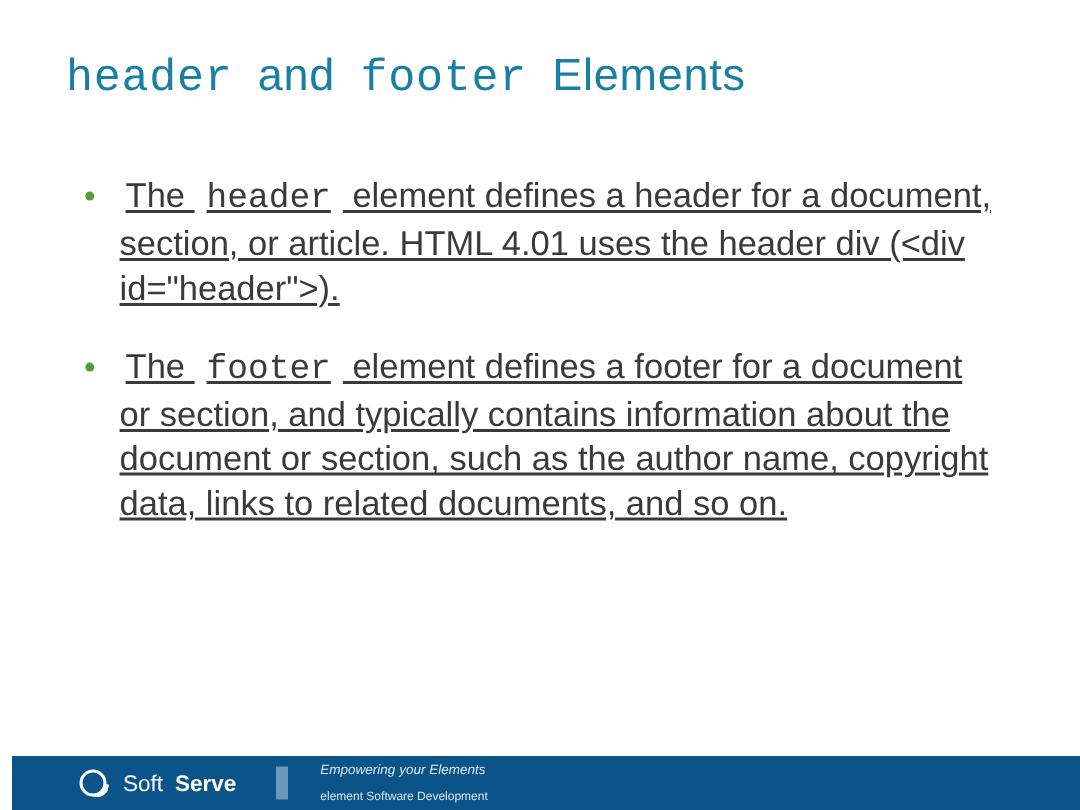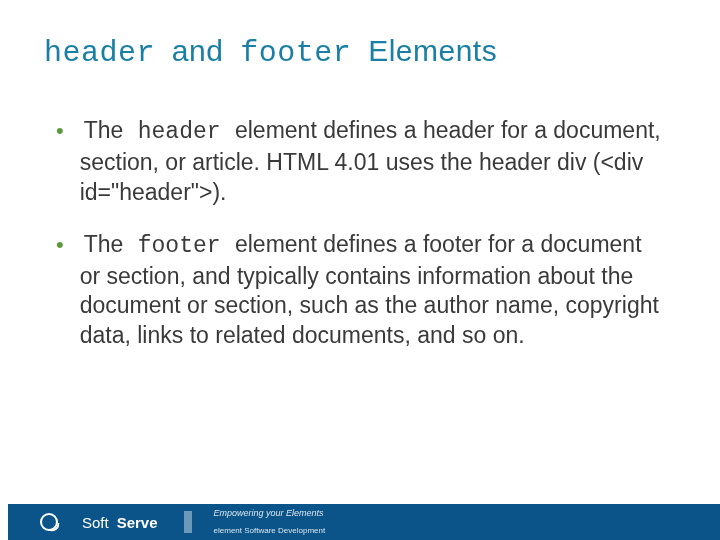--- a/index.html
+++ b/index.html
@@ -22,29 +22,29 @@
   .bullet {
     display: flex; align-items: flex-start;
     font-size: 23px; line-height: 1.3;
     color: #3a3a3a; font-weight: 300;
     margin-bottom: 6px;
   }
   .dot {
     color: #5a9a3a; font-size: 22px;
     margin-right: 8px; line-height: 1.35;
   }
-  .bt { flex: 1; }
+  .bt { flex: 1; text-decoration: underline; }
   .bt .mono { font-family: "Courier New", monospace; }
   .footer {
     position: absolute; left: 0; right: 0; bottom: 0;
     height: 36px; background: #0a548a;
     display: flex; align-items: center;
     padding-left: 28px; color: #ffffff;
   }
-  .logo { display: flex; align-items: center; gap: 16px; }
+  .logo { display: flex; align-items: center; gap: 3px; margin-left: 13px; }
   .logo-icon {
     width: 18px; height: 18px; border: 2px solid #fff;
     border-radius: 50%; position: relative;
   }
   .logo-icon::after {
     content: ""; position: absolute; width: 8px; height: 8px;
     border: 2px solid #fff; border-top: none; border-left: none;
     border-radius: 0 0 8px 0; right: -3px; bottom: -3px;
     transform: rotate(10deg);
   }

